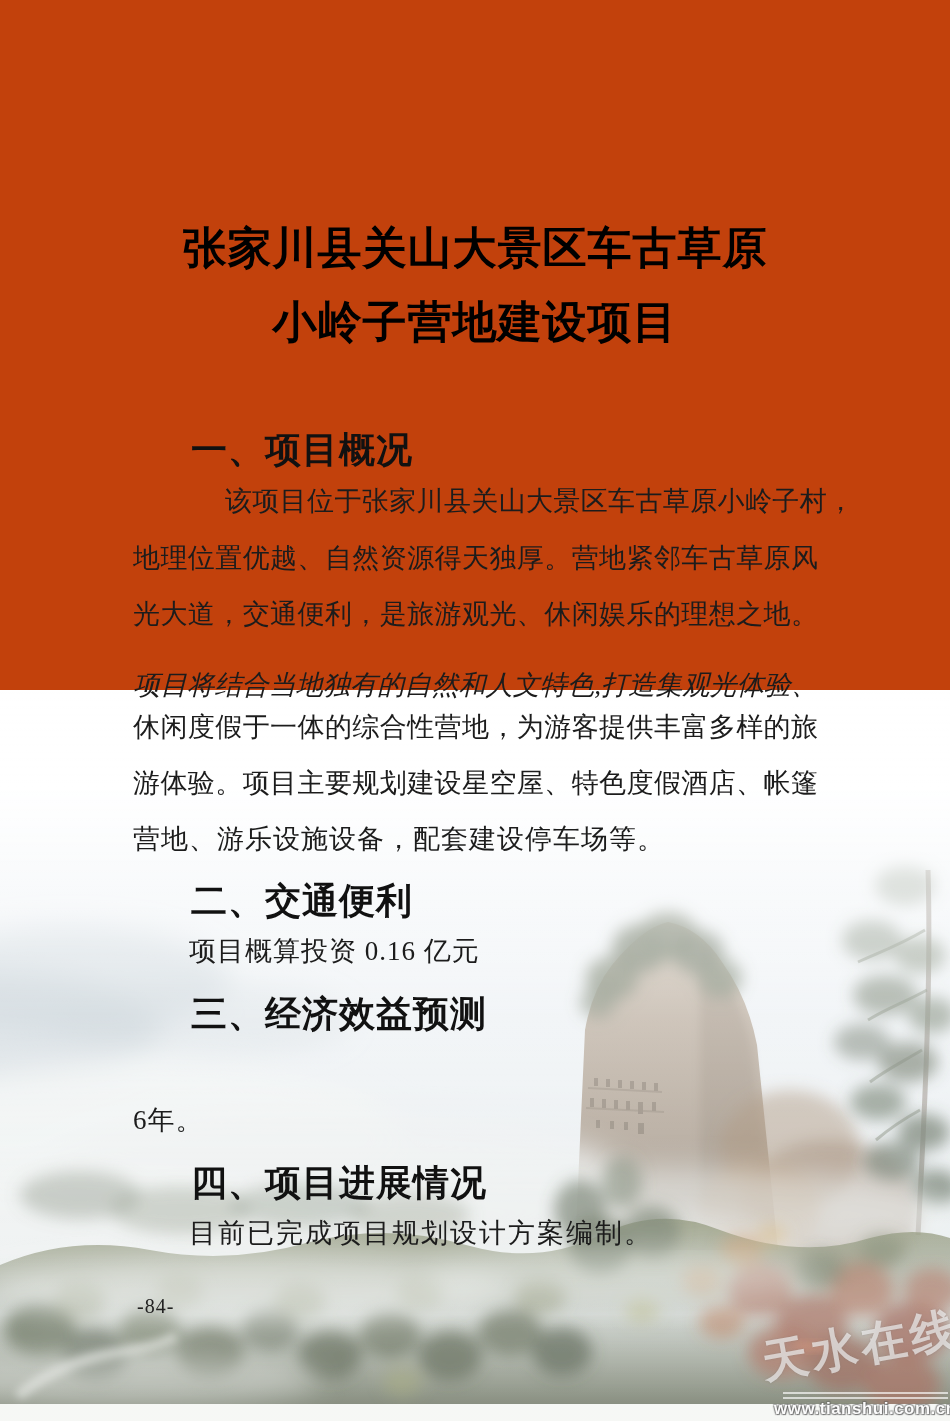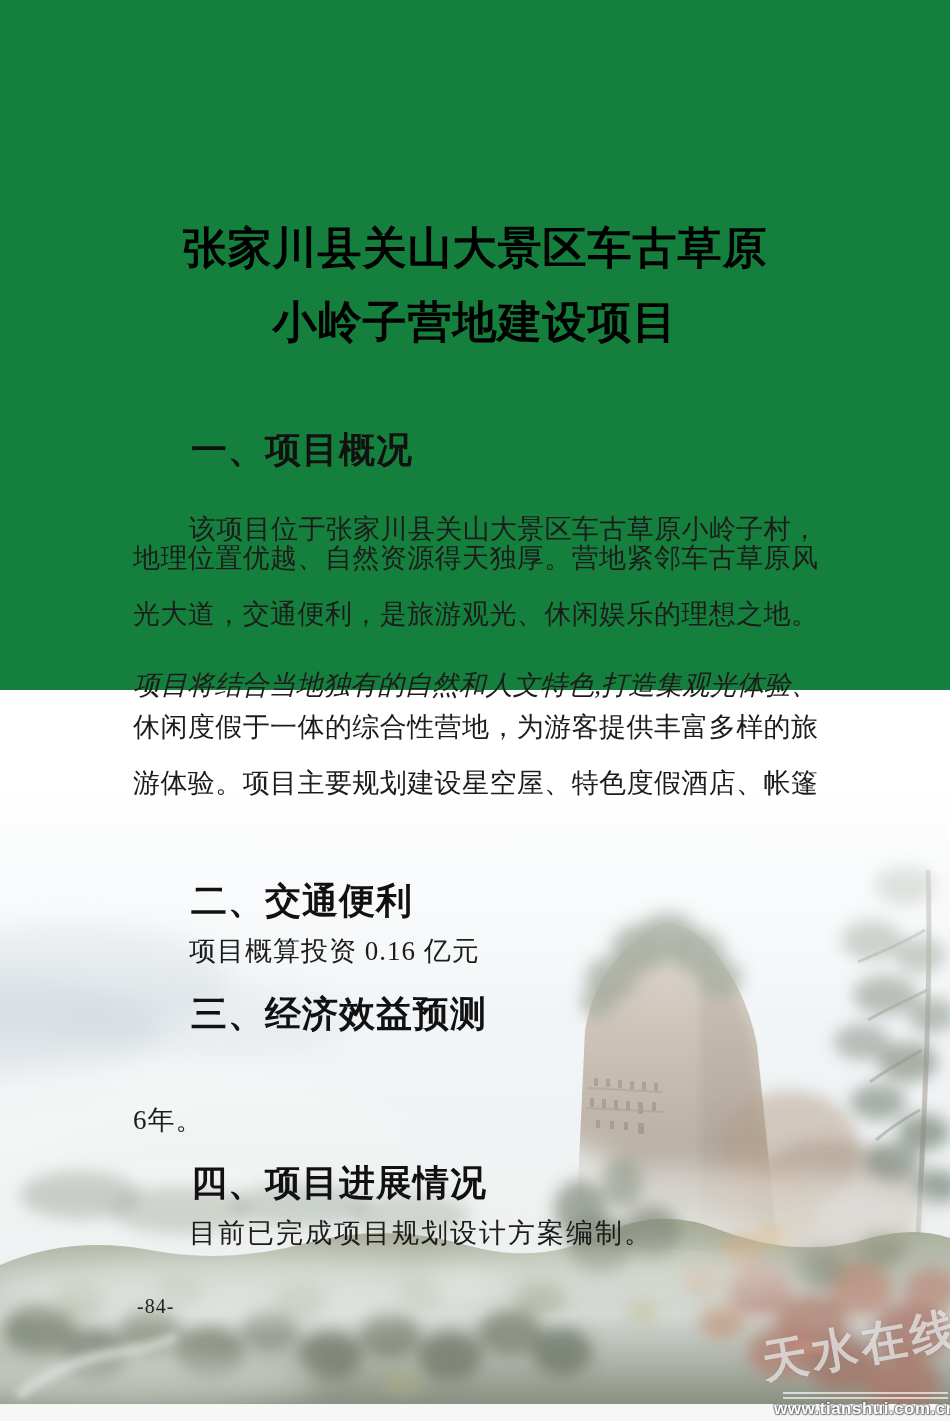--- a/index.html
+++ b/index.html
@@ -1,18 +1,18 @@
 <!DOCTYPE html>
 <html><head>
 <meta charset="utf-8">
 <style>
   html,body{margin:0;padding:0;background:#888;}
   .page{
     position:relative;width:950px;height:1421px;margin:0 auto;
-    background:#15803d;overflow:hidden;
+    background:#c2410c;overflow:hidden;
     font-family:"Liberation Serif","DejaVu Serif",serif;
     color:#1b1b1b;
   }
   
   .photo{position:absolute;left:0;top:690px;width:950px;height:731px;}
   
   .textlayer{position:absolute;left:0;top:0;width:950px;height:1421px;}
   .doc-title{
     position:absolute;left:0;top:212px;width:950px;
     text-align:center;font-weight:bold;font-size:44px;line-height:74px;
@@ -242,26 +242,27 @@
 
   <div class="textlayer">
 
     <div class="doc-title">
       <div>张家川县关山大景区车古草原</div>
       <div>小岭子营地建设项目</div>
     </div>
 
     <div class="line heading" style="top:426px;">一、项目概况</div>
 
-    <div class="line body-line indent fill" style="top:511px;">该项目位于张家川县关山大景区车古草原小岭子村，</div>
+    <div class="line body-line indent fill" style="top:483px;margin-left:36px;">该项目位于张家川县关山大景区车古草原小岭子村，</div>
     <div class="line body-line fill" style="top:540px;">地理位置优越、自然资源得天独厚。营地紧邻车古草原风</div>
     <div class="line body-line fill" style="top:596px;">光大道，交通便利，是旅游观光、休闲娱乐的理想之地。</div>
     <div class="line body-line fill" style="top:667px;font-style:italic;">项目将结合当地独有的自然和人文特色,打造集观光体验、</div>
     <div class="line body-line fill" style="top:709px;">休闲度假于一体的综合性营地，为游客提供丰富多样的旅</div>
     <div class="line body-line fill" style="top:765px;">游体验。项目主要规划建设星空屋、特色度假酒店、帐篷</div>
+    <div class="line body-line" style="top:821px;letter-spacing:1px;">营地、游乐设施设备，配套建设停车场等。</div>
 
     <div class="line heading" style="top:877px;">二、交通便利</div>
     <div class="line body-line indent" style="top:933px;letter-spacing:1px;">项目概算投资 0.16 亿元</div>
 
     <div class="line heading" style="top:990px;">三、经济效益预测</div>
     <div class="line body-line" style="top:1102px;letter-spacing:1px;">6年。</div>
 
     <div class="line heading" style="top:1159px;">四、项目进展情况</div>
     <div class="line body-line indent" style="top:1215px;letter-spacing:2px;">目前已完成项目规划设计方案编制。</div>
 

